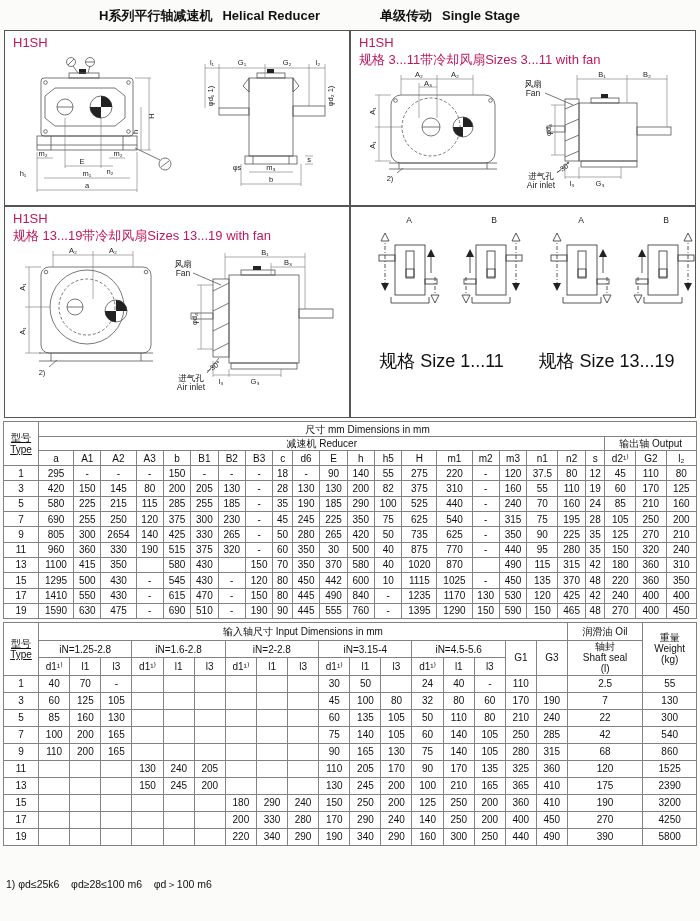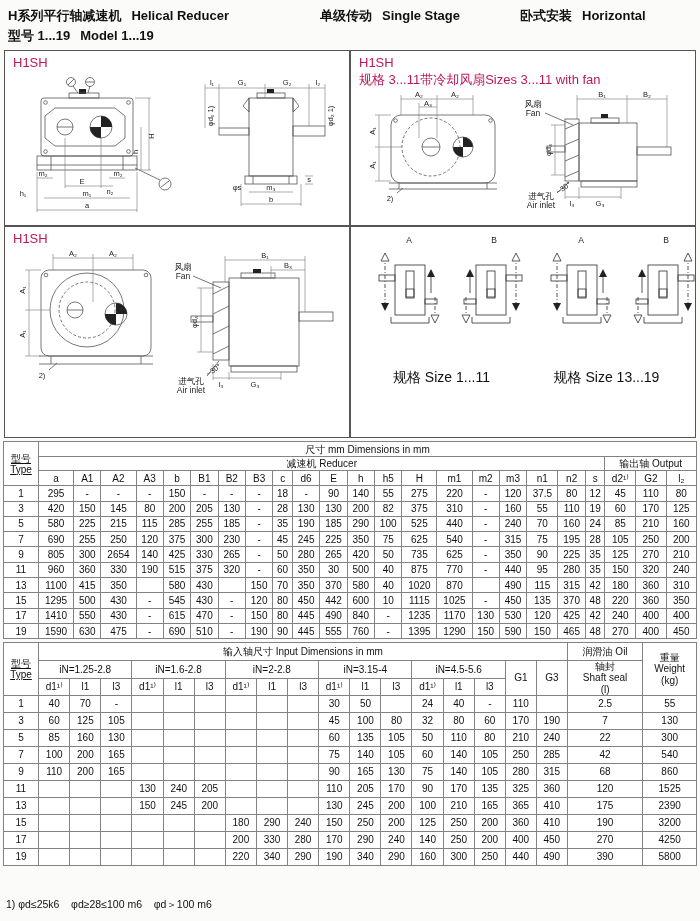--- a/index.html
+++ b/index.html
@@ -1,32 +1,32 @@
 <!DOCTYPE html>
 <html><head>
 <meta charset="utf-8">
 <style>
   html,body{margin:0;padding:0;background:#fbfbfa;}
   body{width:700px;height:921px;overflow:hidden;color:#111;
        font-family:"Liberation Sans","DejaVu Sans",sans-serif;}
   
   .hdr{padding:6px 8px 2px 8px;font-weight:bold;font-size:13px;line-height:1.55;}
-  .hdr-row{display:flex;}
+  .hdr-row{display:flex;text-align:right;}
   .hc1{width:312px;}
   .hc2{width:200px;}
   .hc3{flex:1;}
   .hdr .zh{margin-right:10px;}
   
   .panels{margin:2px 4px 3px 4px;display:grid;grid-template-columns:1fr 1fr;grid-template-rows:176px 212px;}
   .panel{border:1px solid #555;background:#fff;padding:4px 6px 2px 8px;box-sizing:border-box;overflow:hidden;}
   .ptitle{font-size:13px;line-height:1.3;color:#be185d;}
   svg text{fill:#222;font-family:"Liberation Sans","DejaVu Sans",sans-serif;}
   .dimtxt{font-size:7.5px;}
   .smtxt{font-size:8.5px;}
-  .caps{display:flex;font-size:14px;margin-top:4px;}
+  .caps{display:flex;font-size:18px;margin-top:4px;}
   .caps div{width:50%;text-align:center;}
   
   table{border-collapse:collapse;width:calc(100% - 6px);margin:0 3px;background:#fff;}
   th,td{border:1px solid #828282;font-size:10px;font-weight:normal;text-align:center;
         padding:0 1px;line-height:1.12;color:#111;white-space:nowrap;}
   table{border:1.5px solid #555;}
   .t1 thead tr:nth-child(1) th{height:14px;}
   .t1 thead tr:nth-child(2) th{height:13px;}
   .t1 thead tr:nth-child(3) td{height:14px;}
   .t1 tbody td{height:14.3px;}
@@ -39,24 +39,22 @@
   
   .foot{margin:5px 6px 0 6px;font-size:10.5px;line-height:1.28;white-space:pre-wrap;}
 </style>
 </head>
 <body>
 
 <div class="hdr">
   <div class="hdr-row">
     <div class="hc1"><span class="zh">H系列平行轴减速机</span><span>Helical Reducer</span></div>
     <div class="hc2"><span class="zh">单级传动</span><span>Single Stage</span></div>
-    <div class="hc3"><span class="zh">卧式安装</span><span>Horizontal</span></div>
   </div>
   <div class="hdr-row">
-    <div class="hc2"><span class="zh">型号 1...19</span><span>Model 1...19</span></div>
     <div class="hc3"></div>
   </div>
 </div>
 
 <div class="panels">
 
   <div class="panel">
     <div class="ptitle">H1SH</div>
     <svg width="336" height="150" viewBox="0 0 336 150">
       <g stroke="#555" stroke-width="0.8" fill="none">
@@ -227,20 +225,21 @@
       <text class="dimtxt" x="206" y="101" transform="rotate(-35 206 101)" text-anchor="middle">~30°</text>
       <text class="smtxt" x="182" y="110" text-anchor="middle">进气孔</text>
       <text class="smtxt" x="182" y="119" text-anchor="middle">Air inlet</text>
       <text class="dimtxt" x="213" y="117" text-anchor="middle">l₃</text>
       <text class="dimtxt" x="241" y="117" text-anchor="middle">G₃</text>
     </svg>
   </div>
 
   <div class="panel">
     <div class="ptitle">H1SH</div>
+    <div class="ptitle">规格 13...19带冷却风扇Sizes 13...19 with fan</div>
     <svg width="336" height="152" viewBox="0 0 336 152">
       <g stroke="#555" stroke-width="0.8" fill="none">
         <rect x="28" y="22" width="110" height="86" rx="8"></rect>
         <circle cx="33" cy="27" r="1.8"></circle>
           <circle cx="133" cy="27" r="1.8"></circle>
         <circle cx="74" cy="62" r="37"></circle>
         <circle cx="74" cy="62" r="28" stroke-dasharray="3,2"></circle>
         <circle cx="62" cy="62" r="8"></circle>
           <line x1="54" y1="62" x2="70" y2="62"></line>
         <circle cx="103" cy="66" r="11"></circle>

